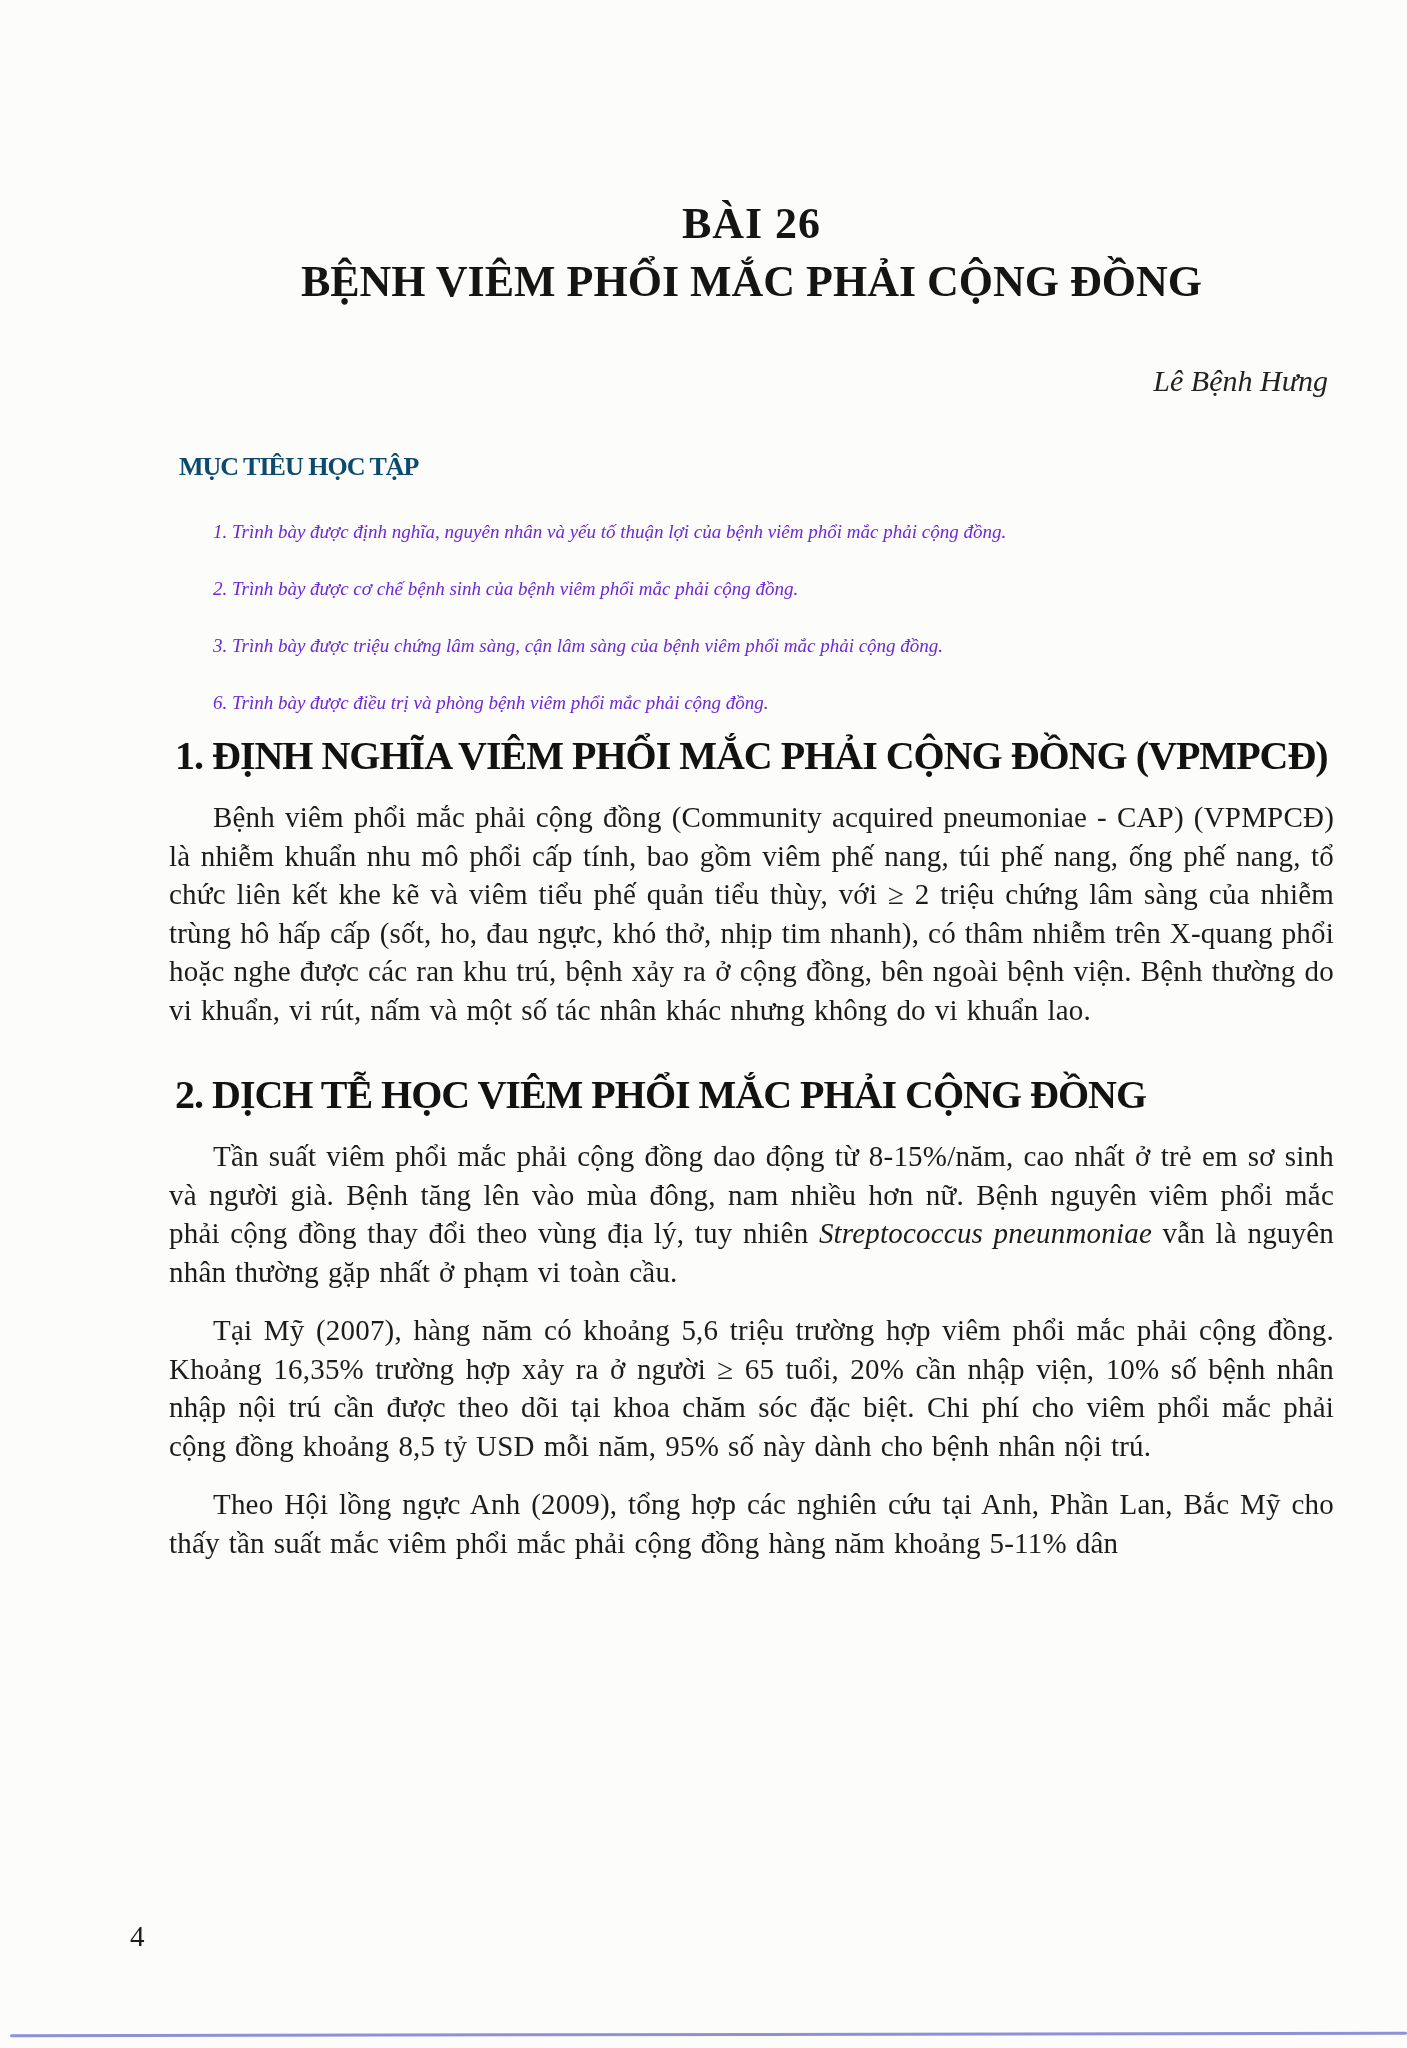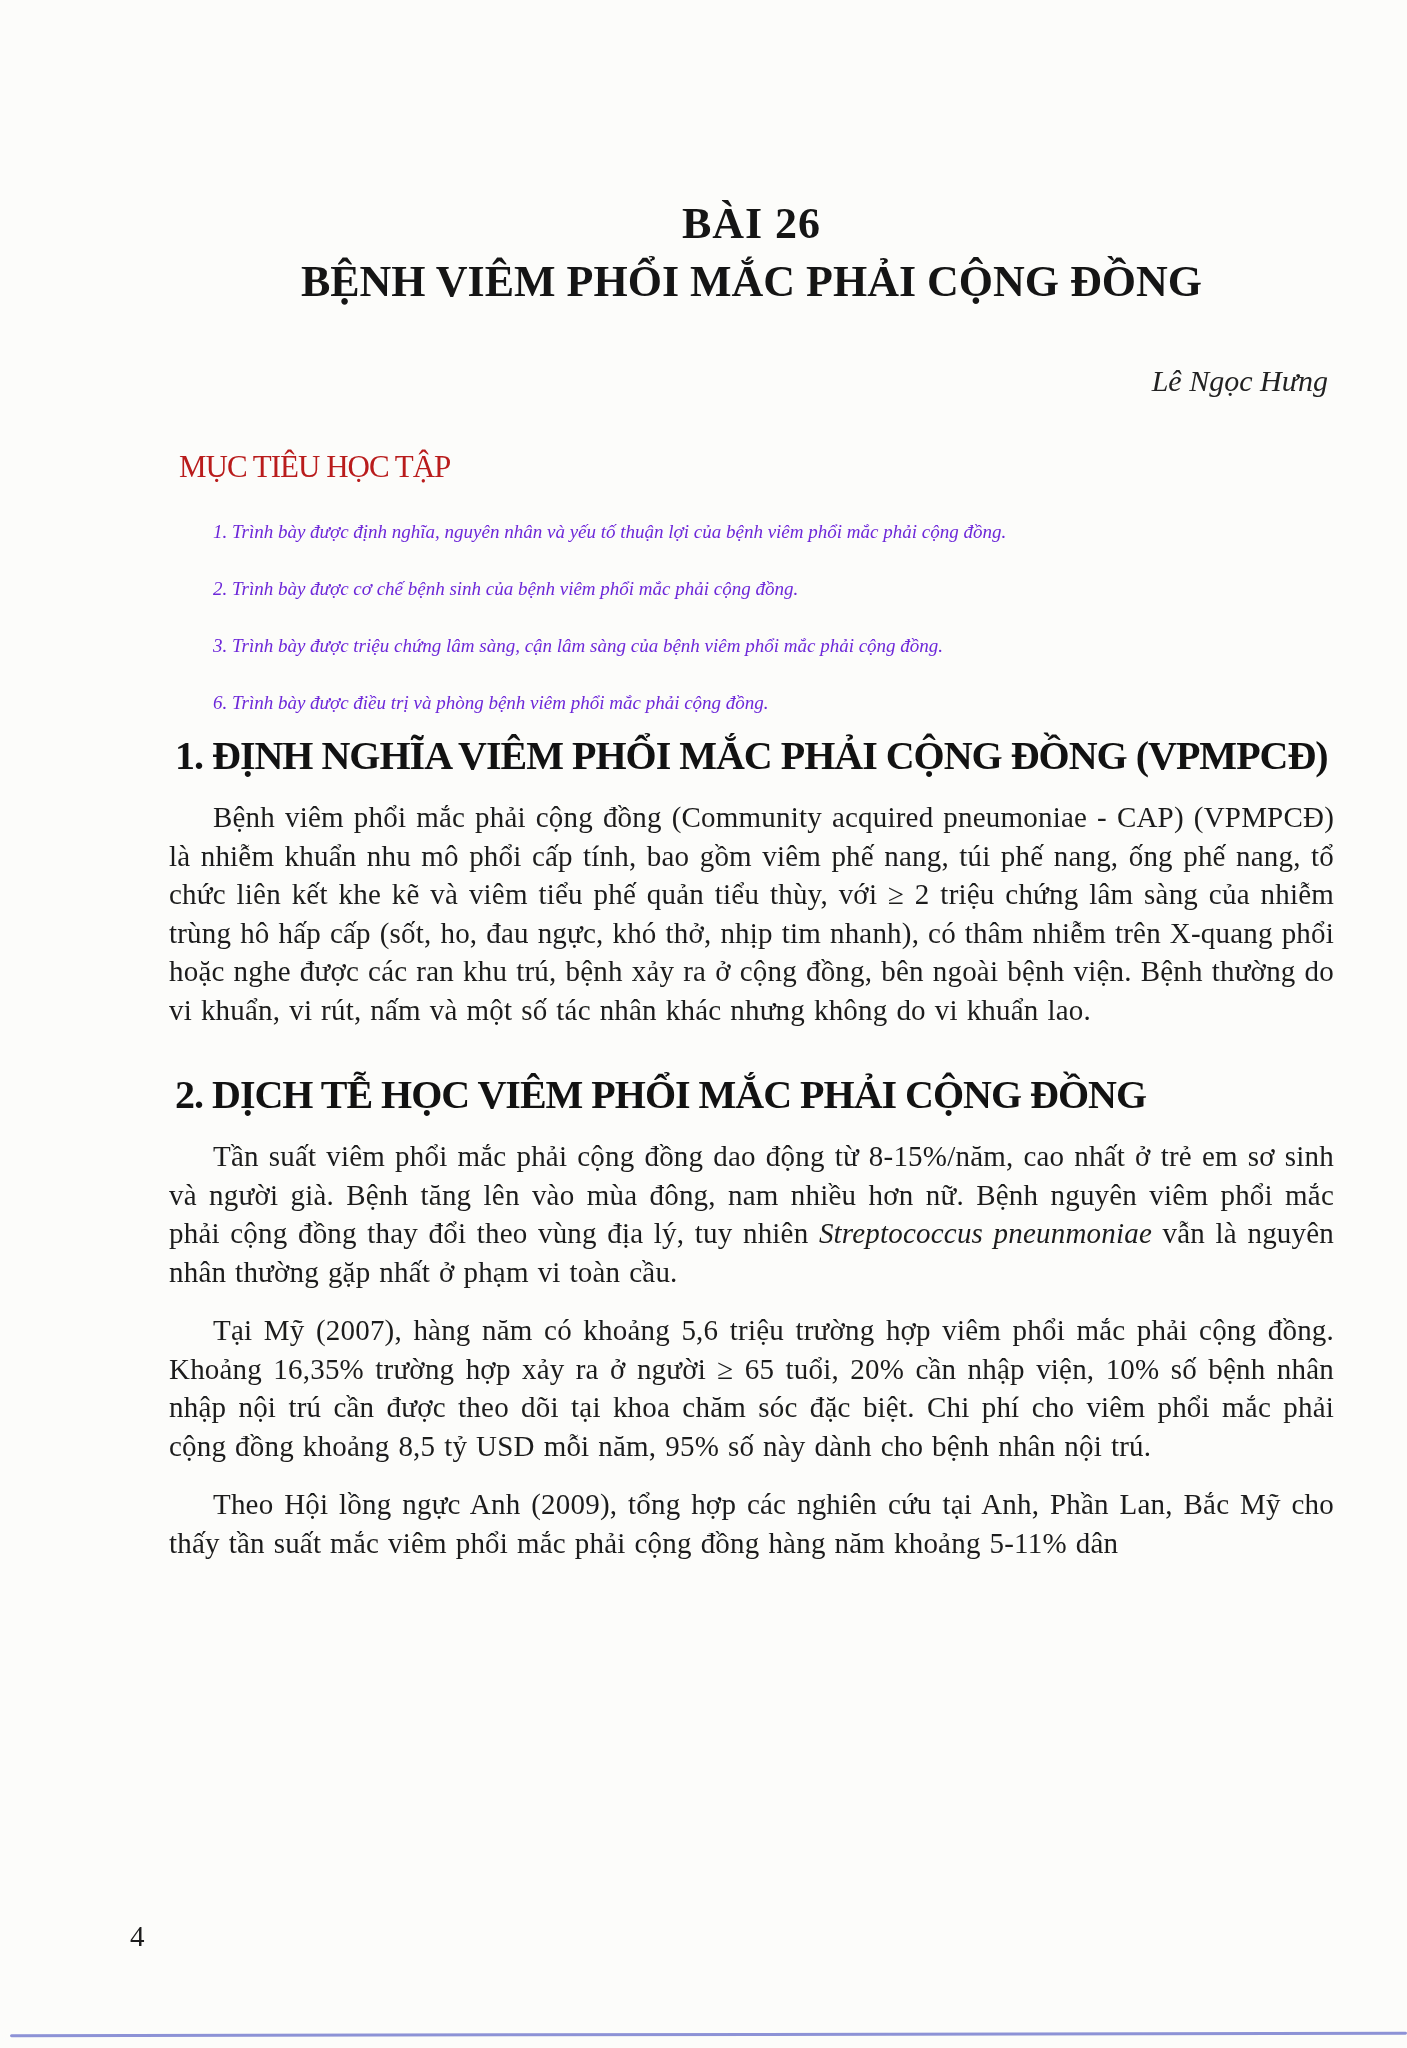--- a/index.html
+++ b/index.html
@@ -45,25 +45,25 @@
     margin-top: 56px;
     text-align: right;
     padding-right: 6px;
     font-style: italic;
     font-size: 30px;
     line-height: 34px;
     color: #222;
   }
   .obj-heading {
     margin: 50px 0 0 10px;
-    font-size: 31px;
-    font-weight: normal;
+    font-size: 26px;
+    font-weight: bold;
     letter-spacing: -1px;
     line-height: 38px;
-    color: #b91c1c;
+    color: #0c4a6e;
   }
   .objectives {
     margin-top: 22px;
   }
   .objectives p {
     margin: 0 0 10px 0;
     font-style: italic;
     font-size: 19px;
     line-height: 47px;
     text-align: justify;
@@ -135,21 +135,21 @@
 </head>
 <body>
 
 <div class="page">
   <div class="content">
 
     <div class="lesson">BÀI 26</div>
 
     <h1 class="title">BỆNH VIÊM PHỔI MẮC PHẢI CỘNG ĐỒNG</h1>
 
-    <div class="author">Lê Ngọc Hưng</div>
+    <div class="author">Lê Bệnh Hưng</div>
 
     <h2 class="obj-heading">MỤC TIÊU HỌC TẬP</h2>
 
     <div class="objectives">
       <p>1. Trình bày được định nghĩa, nguyên nhân và yếu tố thuận lợi của bệnh viêm phổi mắc phải cộng đồng.</p>
       <p>2. Trình bày được cơ chế bệnh sinh của bệnh viêm phổi mắc phải cộng đồng.</p>
       <p>3. Trình bày được triệu chứng lâm sàng, cận lâm sàng của bệnh viêm phổi mắc phải cộng đồng.</p>
       <p>6. Trình bày được điều trị và phòng bệnh viêm phổi mắc phải cộng đồng.</p>
     </div>
 

